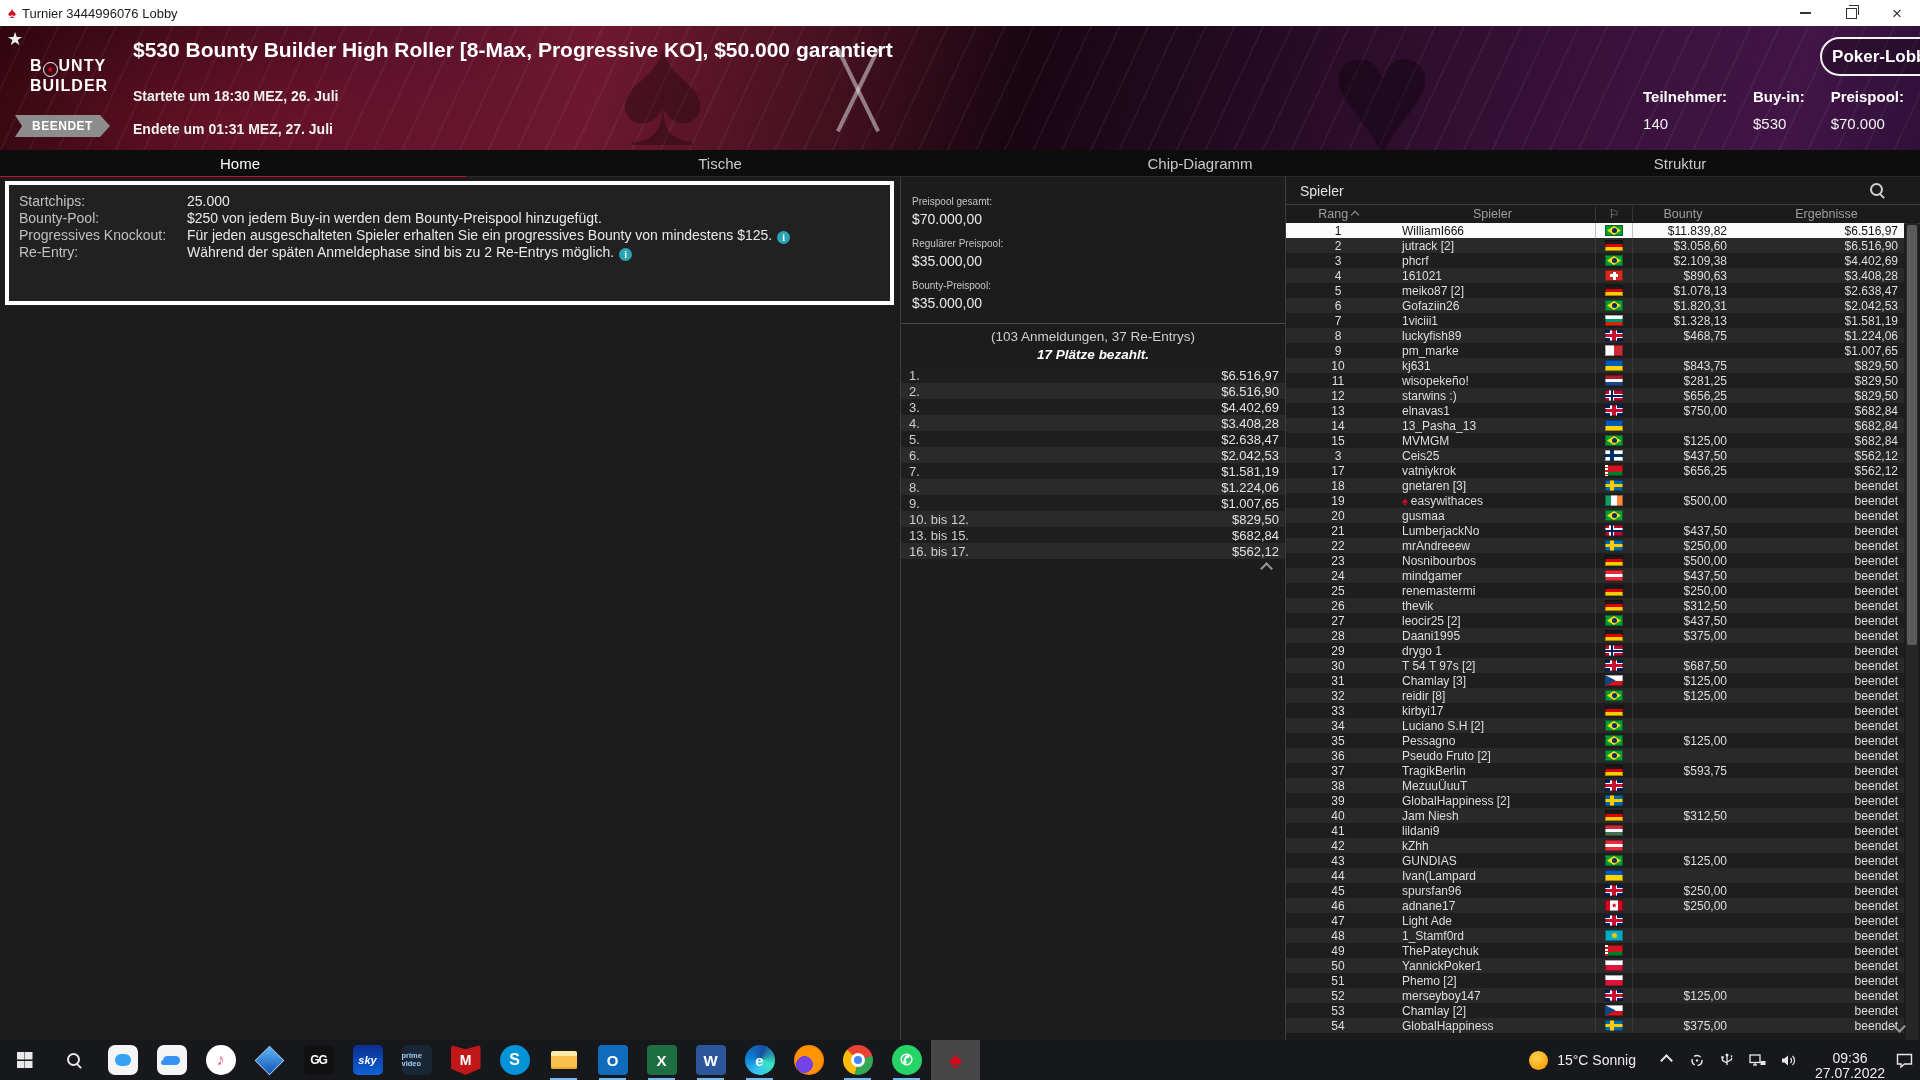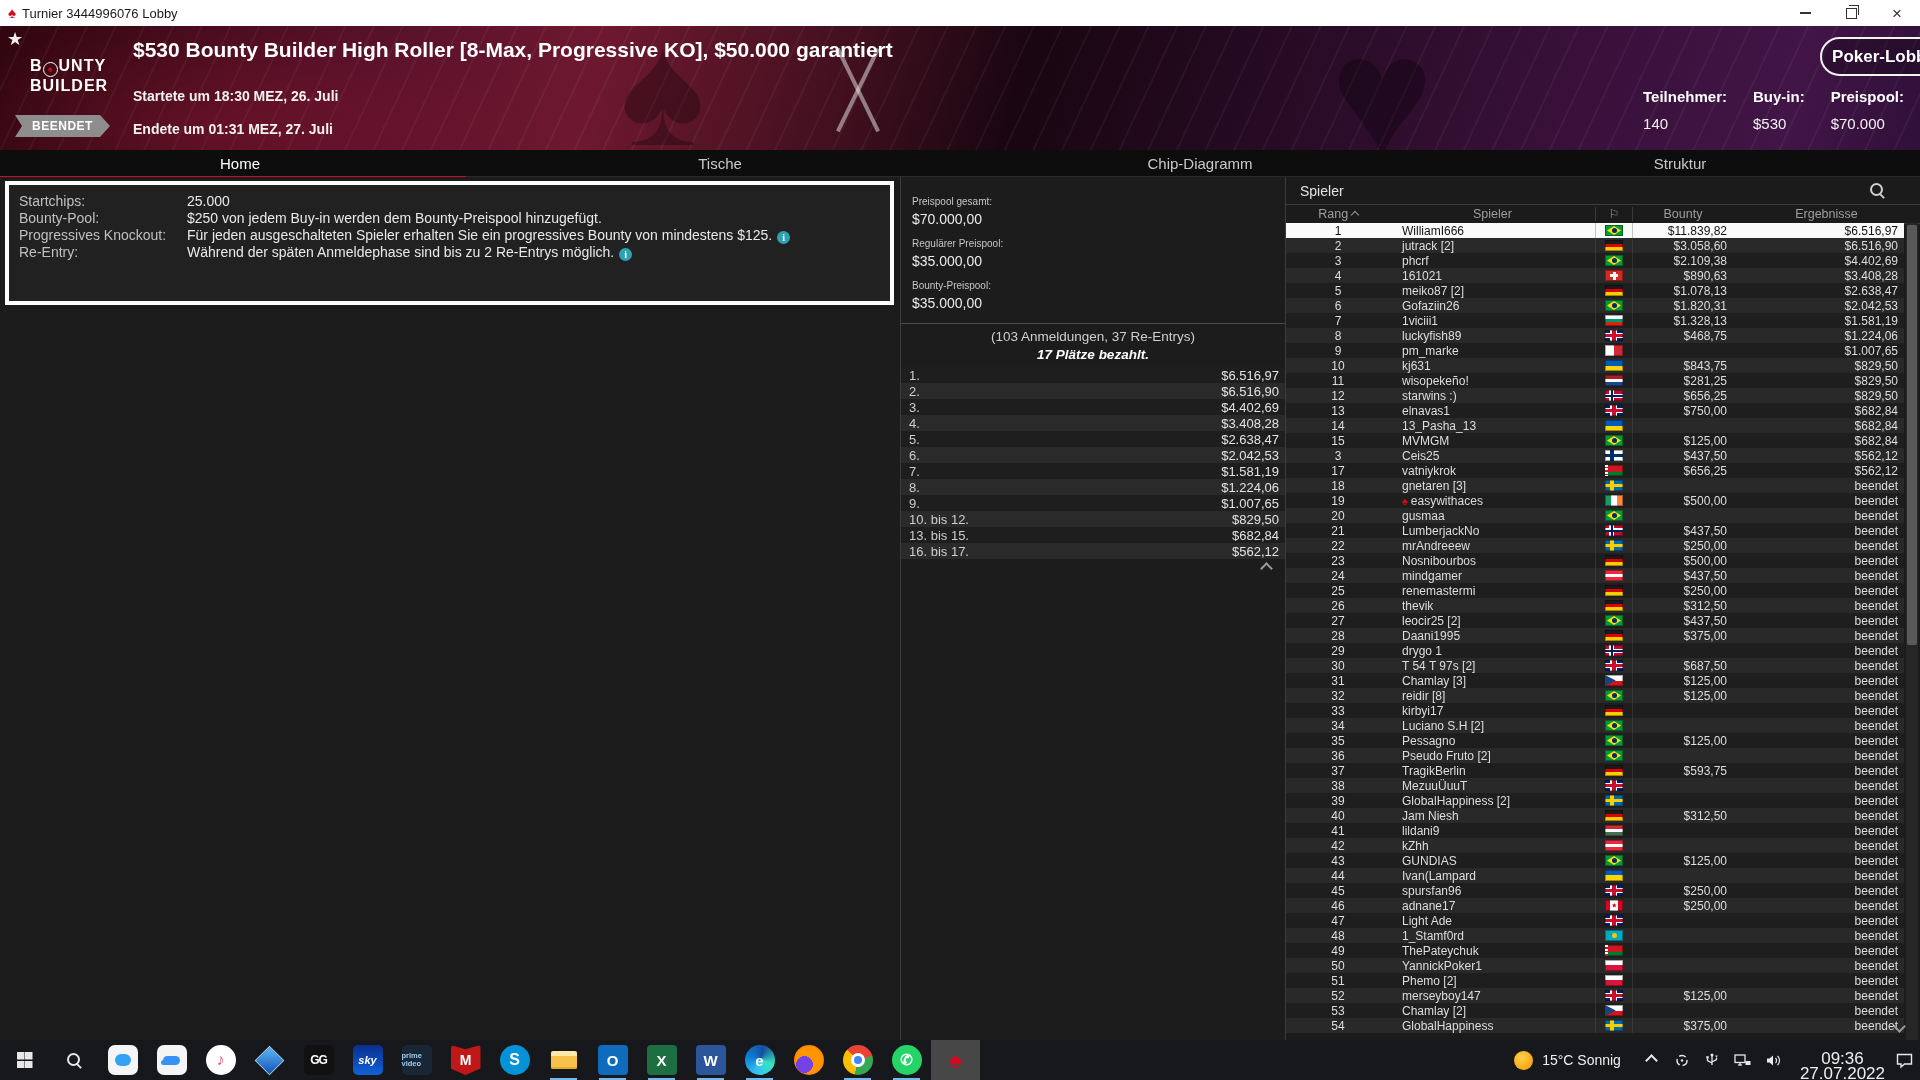--- a/index.html
+++ b/index.html
@@ -212,21 +212,21 @@
   .tb-chrome .tile::after{content:'';position:absolute;left:11px;top:11px;width:8px;height:8px;border-radius:50%;background:#4285f4;}
   .tb-whatsapp .tile{border-radius:50%;background:#25d366;color:#fff;font-size:15px;}
   .tb-pokerstars .tile{background:transparent;color:#d6091c;font-size:24px;}
 
   .tray{margin-left:auto;display:flex;align-items:center;height:40px;}
   .sun{width:19px;height:19px;border-radius:50%;background:radial-gradient(circle at 40% 35%,#ffd24a,#f59300);margin-right:9px;}
   .weather{color:#eee;font-size:14px;margin-right:26px;white-space:nowrap;}
   .tray-chev{margin-right:18px;cursor:pointer;}
   .tray-chev .chev{border-color:#e8e8e8;}
   .tray-ic{margin-right:14px;display:flex;align-items:center;cursor:pointer;}
-  .clock{color:#eee;font-size:17px;text-align:center;line-height:15px;margin:12px 10px 0 4px;cursor:pointer;}
+  .clock{color:#eee;font-size:14px;text-align:center;line-height:15px;margin:12px 10px 0 4px;cursor:pointer;}
   .notif{margin-right:6px;cursor:pointer;display:flex;align-items:center;}
 </style>
 </head>
 <body>
 
 <div id="screen">
 
   <div class="titlebar">
     <span class="tb-spade">♠</span>
     <span class="tb-title">Turnier 3444996076 Lobby</span>

